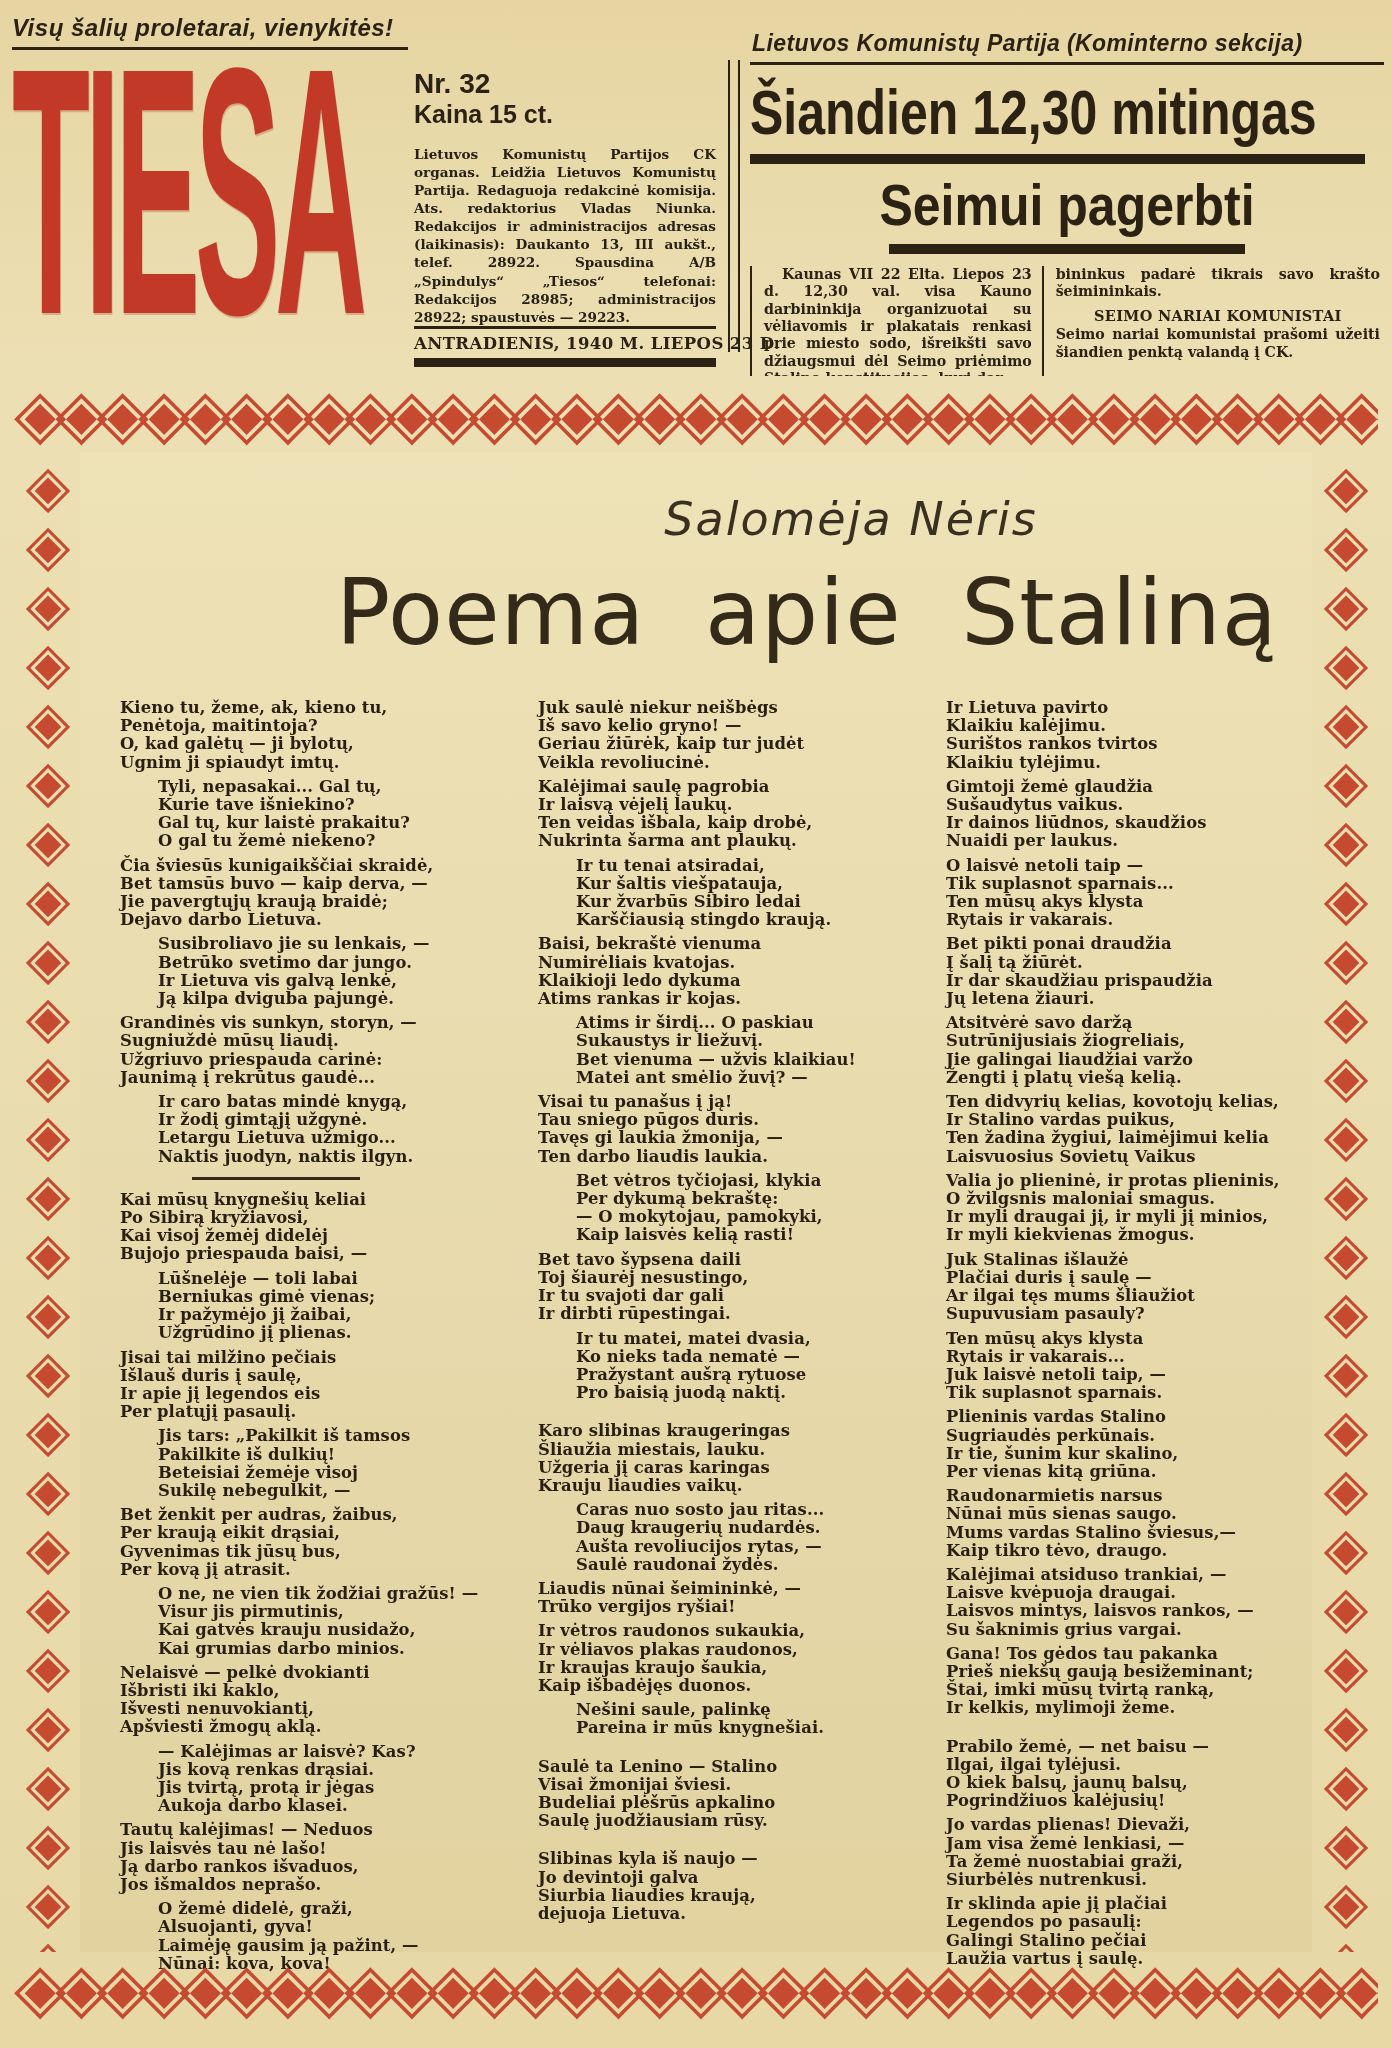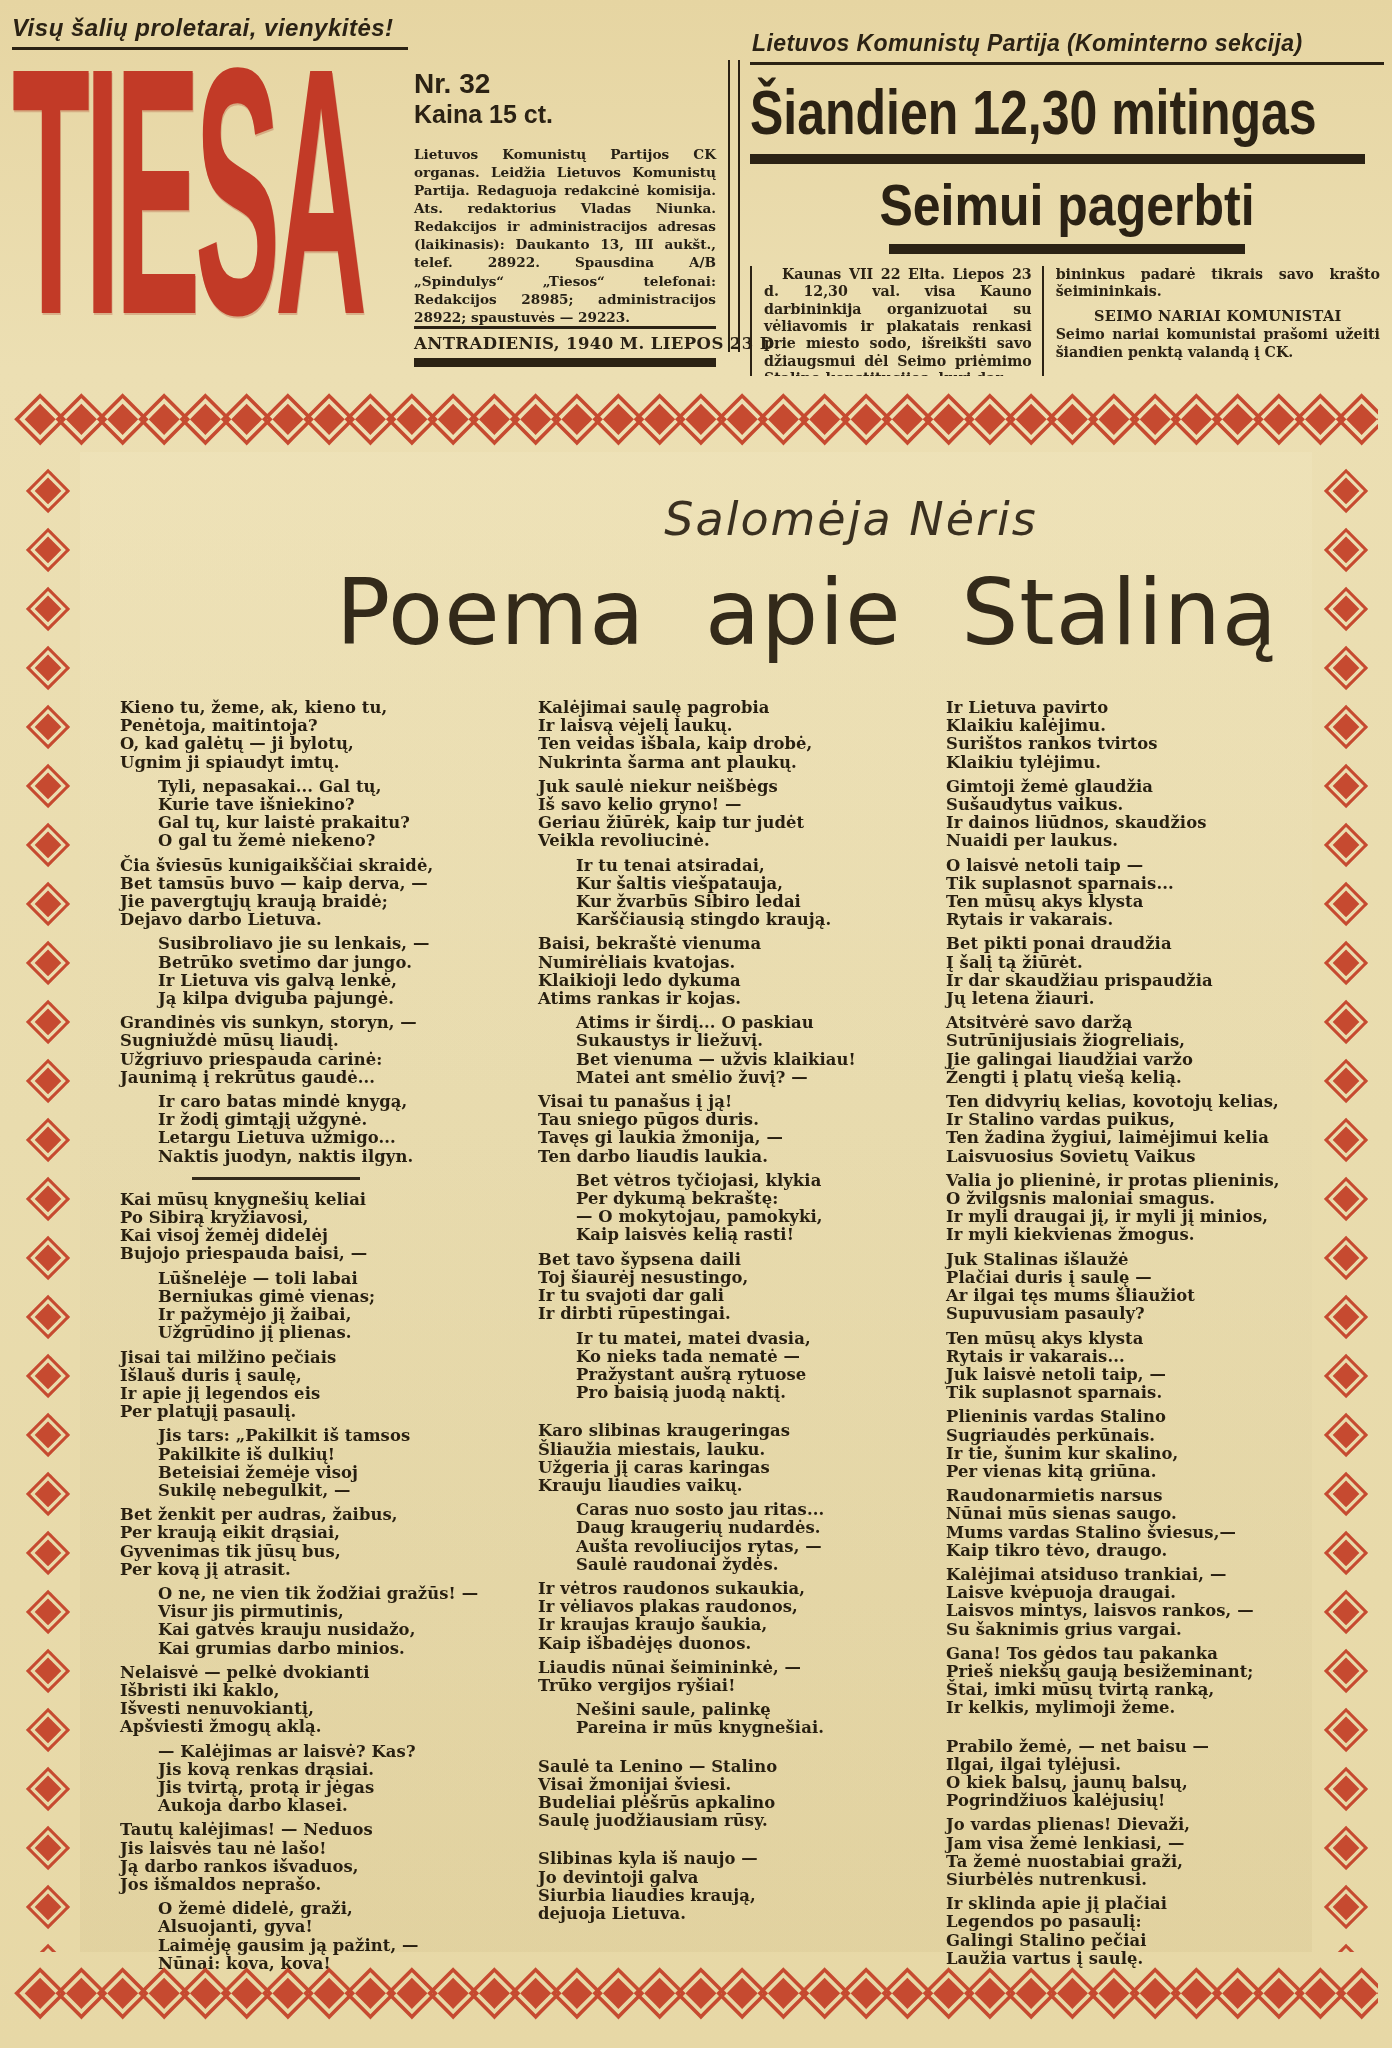--- a/index.html
+++ b/index.html
@@ -356,30 +356,30 @@
             </div>
             <div class="stanza indent">
               <div class="pline">O žemė didelė, graži,</div>
               <div class="pline">Alsuojanti, gyva!</div>
               <div class="pline">Laimėję gausim ją pažint, —</div>
               <div class="pline">Nūnai: kova, kova!</div>
             </div>
           </div>
         <div class="poem-col">
             <div class="stanza">
+              <div class="pline">Juk saulė niekur neišbėgs</div>
+              <div class="pline">Iš savo kelio gryno! —</div>
+              <div class="pline">Geriau žiūrėk, kaip tur judėt</div>
+              <div class="pline">Veikla revoliucinė.</div>
+            </div>
+            <div class="stanza">
               <div class="pline">Kalėjimai saulę pagrobia</div>
               <div class="pline">Ir laisvą vėjelį laukų.</div>
               <div class="pline">Ten veidas išbala, kaip drobė,</div>
               <div class="pline">Nukrinta šarma ant plaukų.</div>
-            </div>
-            <div class="stanza">
-              <div class="pline">Juk saulė niekur neišbėgs</div>
-              <div class="pline">Iš savo kelio gryno! —</div>
-              <div class="pline">Geriau žiūrėk, kaip tur judėt</div>
-              <div class="pline">Veikla revoliucinė.</div>
             </div>
             <div class="stanza indent">
               <div class="pline">Ir tu tenai atsiradai,</div>
               <div class="pline">Kur šaltis viešpatauja,</div>
               <div class="pline">Kur žvarbūs Sibiro ledai</div>
               <div class="pline">Karščiausią stingdo kraują.</div>
             </div>
             <div class="stanza">
               <div class="pline">Baisi, bekraštė vienuma</div>
               <div class="pline">Numirėliais kvatojas.</div>
@@ -422,28 +422,28 @@
               <div class="pline">Užgeria jį caras karingas</div>
               <div class="pline">Krauju liaudies vaikų.</div>
             </div>
             <div class="stanza indent">
               <div class="pline">Caras nuo sosto jau ritas...</div>
               <div class="pline">Daug kraugerių nudardės.</div>
               <div class="pline">Aušta revoliucijos rytas, —</div>
               <div class="pline">Saulė raudonai žydės.</div>
             </div>
             <div class="stanza">
+              <div class="pline">Liaudis nūnai šeimininkė, —</div>
+              <div class="pline">Trūko vergijos ryšiai!</div>
+            </div>
+            <div class="stanza">
               <div class="pline">Ir vėtros raudonos sukaukia,</div>
               <div class="pline">Ir vėliavos plakas raudonos,</div>
               <div class="pline">Ir kraujas kraujo šaukia,</div>
               <div class="pline">Kaip išbadėjęs duonos.</div>
-            </div>
-            <div class="stanza">
-              <div class="pline">Liaudis nūnai šeimininkė, —</div>
-              <div class="pline">Trūko vergijos ryšiai!</div>
             </div>
             <div class="stanza indent">
               <div class="pline">Nešini saule, palinkę</div>
               <div class="pline">Pareina ir mūs knygnešiai.</div>
             </div>
             <div class="stanza gap-above">
               <div class="pline">Saulė ta Lenino — Stalino</div>
               <div class="pline">Visai žmonijai šviesi.</div>
               <div class="pline">Budeliai plėšrūs apkalino</div>
               <div class="pline">Saulę juodžiausiam rūsy.</div>

